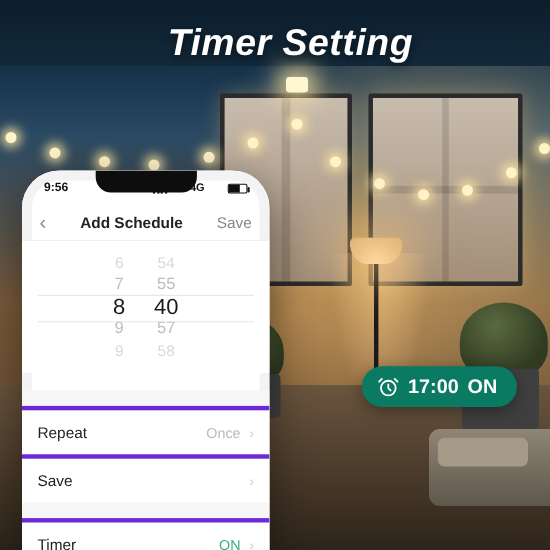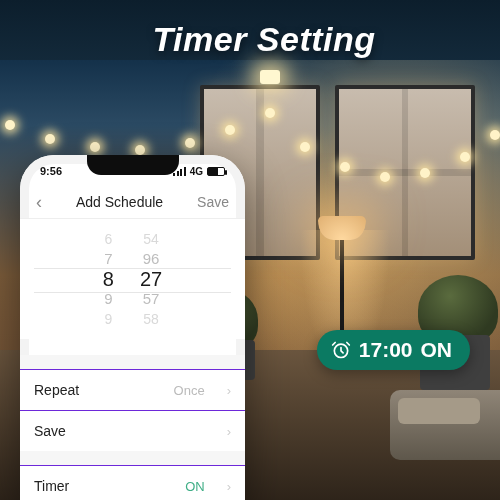--- a/index.html
+++ b/index.html
@@ -61,21 +61,21 @@
     text-shadow: 0 3px 8px rgba(0,0,0,.55);
     letter-spacing:.5px;
     margin-left:28px;
   }
 
   .badge {
     position:absolute; right:30px;
     background:#0b7a62; color:#fff; font-weight:700;
     border-radius:22px; padding:8px 18px 8px 14px;
     display:flex; align-items:center; gap:8px;
-    font-size:21px;
+    font-size:18px;
     box-shadow:0 4px 14px rgba(0,0,0,.35);
   }
   .badge.on  { bottom:130px; }
   .badge.off { bottom:80px;  }
   .badge svg { width:20px; height:20px; flex:0 0 20px; }
 
   
   .phone {
     position:absolute; left:20px; bottom:-10px;
     width:225px; height:355px;
@@ -87,60 +87,60 @@
   .notch {
     position:absolute; top:0; left:50%; transform:translateX(-50%);
     width:92px; height:20px; background:#0d0d0d;
     border-radius:0 0 14px 14px;
   }
   .statusbar {
     position:absolute; top:8px; left:0; right:0; height:16px;
     display:flex; justify-content:space-between; align-items:center;
     padding:0 20px; font-size:11px; font-weight:600; color:#111;
   }
-  .statusbar .right { display:flex; align-items:center; gap:4px; font-size:10px;}
+  .statusbar .right { display:flex; align-items:center; gap:21px; font-size:10px;}
   .sig { display:inline-flex; align-items:flex-end; gap:1.5px;}
   .sig i { width:2px; background:#111; display:inline-block;}
   .sig i:nth-child(1){height:3px}.sig i:nth-child(2){height:5px}.sig i:nth-child(3){height:7px}.sig i:nth-child(4){height:9px}
   .batt { width:18px; height:9px; border:1px solid #111; border-radius:2px; position:relative;}
   .batt::after{content:"";position:absolute;right:-3px;top:2px;width:2px;height:5px;background:#111;border-radius:1px;}
   .batt i{display:block;width:60%;height:100%;background:#111;}
 
   .navhdr {
     position:absolute; top:30px; left:0; right:0; height:34px;
     display:flex; align-items:center; justify-content:space-between;
     padding:0 16px; border-bottom:1px solid #eee;
     font-size:14px;
   }
   .navhdr .back { color:#888; font-size:18px; line-height:1;}
-  .navhdr .ttl  { color:#222; font-weight:400;}
+  .navhdr .ttl  { color:#222; font-weight:700;}
   .navhdr .save { color:#888; font-weight:500;}
 
   .picker {
     position:absolute; top:64px; left:0; right:0; height:120px;
     background:#fff;
     font-variant-numeric: tabular-nums;
   }
   .picker .cols { display:flex; height:100%; justify-content:center; gap:26px; align-items:stretch;}
   .col { display:flex; flex-direction:column; align-items:center; justify-content:center; gap:2px;}
   .col span { color:#d9d9d9; font-size:14px; height:18px; line-height:18px;}
   .col span.near { color:#bdbdbd; font-size:15px;}
   .col span.sel  { color:#1a1a1a; font-size:20px; font-weight:500;}
   .picker .lines::before, .picker .lines::after {
     content:""; position:absolute; left:14px; right:14px; height:1px; background:#e6e6e6;
   }
   .picker .lines::before{ top:49px;} .picker .lines::after{ top:73px;}
 
   .rows { position:absolute; top:200px; left:0; right:0;}
   .row {
     display:flex; justify-content:space-between; align-items:center;
-    padding:12px 14px; border-top:1px solid #6d28d9;
+    padding:12px 14px; border-top:4px solid #6d28d9;
     font-size:14px; color:#222; background:#fff;
   }
-  .row .val { color:#bbb; display:flex; align-items:flex-end; gap:22px; font-size:13px;}
+  .row .val { color:#bbb; display:flex; align-items:flex-end; gap:8px; font-size:13px;}
   .row .val.green { color:#3fae86;}
   .chev { color:#cfcfcf;}
   .rows .row:last-child { border-bottom:1px solid #eee;}
   .gap { height:14px; background:#f6f6f6;}
 </style>
 </head>
 <body>
 
 <div class="scene">
   <div class="roofline"></div>
@@ -220,22 +220,22 @@
       <div class="cols">
         <div class="col">
           <span>6</span>
           <span class="near">7</span>
           <span class="sel">8</span>
           <span class="near">9</span>
           <span>9</span>
         </div>
         <div class="col">
           <span>54</span>
-          <span class="near">96</span>
-          <span class="sel">27</span>
+          <span class="near">55</span>
+          <span class="sel">40</span>
           <span class="near">57</span>
           <span>58</span>
         </div>
       </div>
     </div>
 
     <div class="rows">
       <div class="gap"></div>
       <div class="row">
         <span>Repeat</span>

